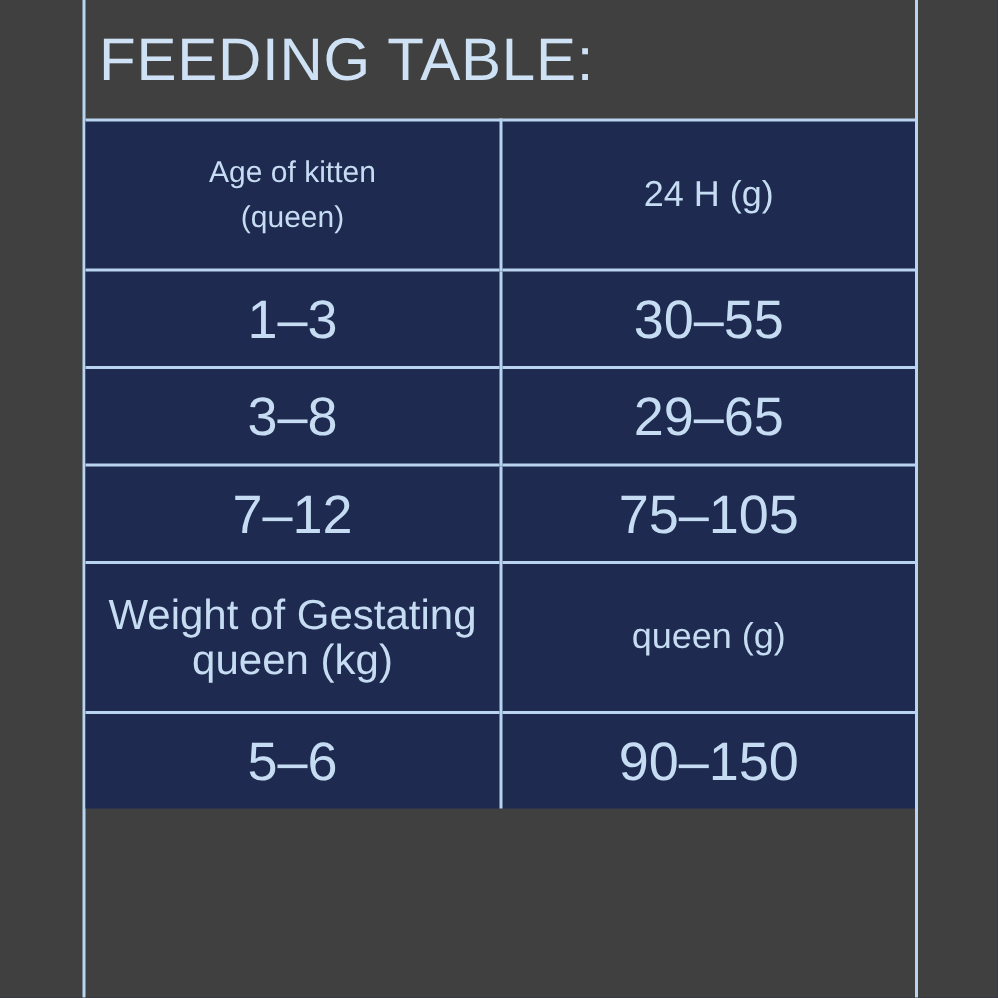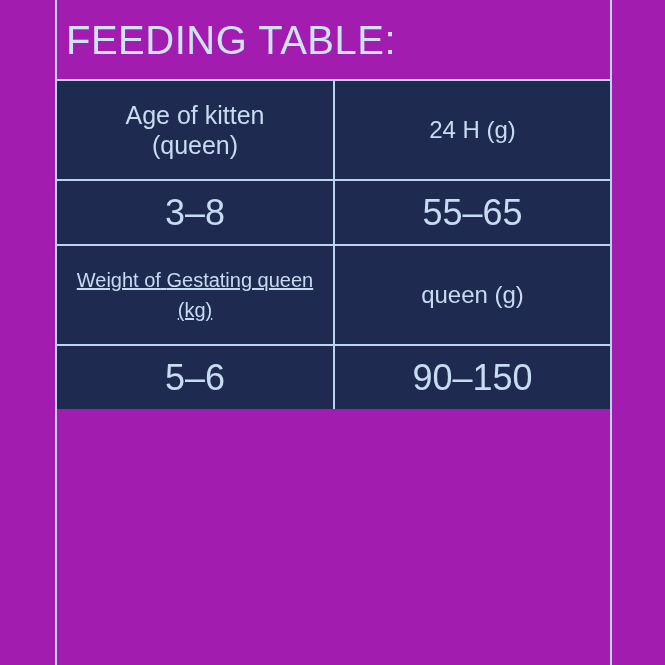--- a/index.html
+++ b/index.html
@@ -11,21 +11,21 @@
     height: 665px;
     background: #1e2a50;
     font-family: "Liberation Sans", sans-serif;
     overflow: hidden;
   }
 
   .page {
     position: relative;
     width: 665px;
     height: 665px;
-    background: #a21caf;
+    background: #404040;
     box-sizing: border-box;
   }
 
   
   .page::before,
   .page::after {
     content: "";
     position: absolute;
     top: 0;
     bottom: 0;
@@ -73,21 +73,21 @@
     border-top: 2px solid #b9d4ef;
   }
 
   
   .table td.left {
     border-right: 2px solid #b9d4ef;
   }
 
   .hdr-cell {
     height: 98px;
-    font-size: 25px;
+    font-size: 20px;
     line-height: 30px;
     font-weight: 400;
     color: #cfe2f5;
   }
   .hdr-cell .sub {
     display: block;
   }
 
   .hdr-cell.small {
     font-size: 24px;
@@ -97,24 +97,23 @@
   .val-cell {
     height: 63px;
     font-size: 36px;
     line-height: 40px;
     font-weight: 400;
     color: #c6dcf2;
   }
 
   .hdr-cell2 {
     height: 96px;
-    font-size: 20px;
+    font-size: 28px;
     line-height: 30px;
     color: #cfe2f5;
-    text-decoration: underline;
   }
 </style>
 </head>
 <body>
 
 <div class="page">
 
   <div class="title">FEEDING TABLE:</div>
 
   <table class="table">
@@ -126,22 +125,30 @@
 
       <tr class="hline">
         <td class="left hdr-cell">
           <span class="sub">Age of kitten</span>
           <span class="sub">(queen)</span>
         </td>
         <td class="hdr-cell small">24 H (g)</td>
       </tr>
 
       <tr class="hline">
+        <td class="left val-cell">1–3</td>
+        <td class="val-cell">30–55</td>
+      </tr>
+      <tr class="hline">
         <td class="left val-cell">3–8</td>
-        <td class="val-cell">55–65</td>
+        <td class="val-cell">29–65</td>
+      </tr>
+      <tr class="hline">
+        <td class="left val-cell">7–12</td>
+        <td class="val-cell">75–105</td>
       </tr>
 
       <tr class="hline">
         <td class="left hdr-cell2">
           <span class="sub">Weight of</span>
           <span class="sub">Gestating queen (kg)</span>
         </td>
         <td class="hdr-cell small">queen (g)</td>
       </tr>
 

